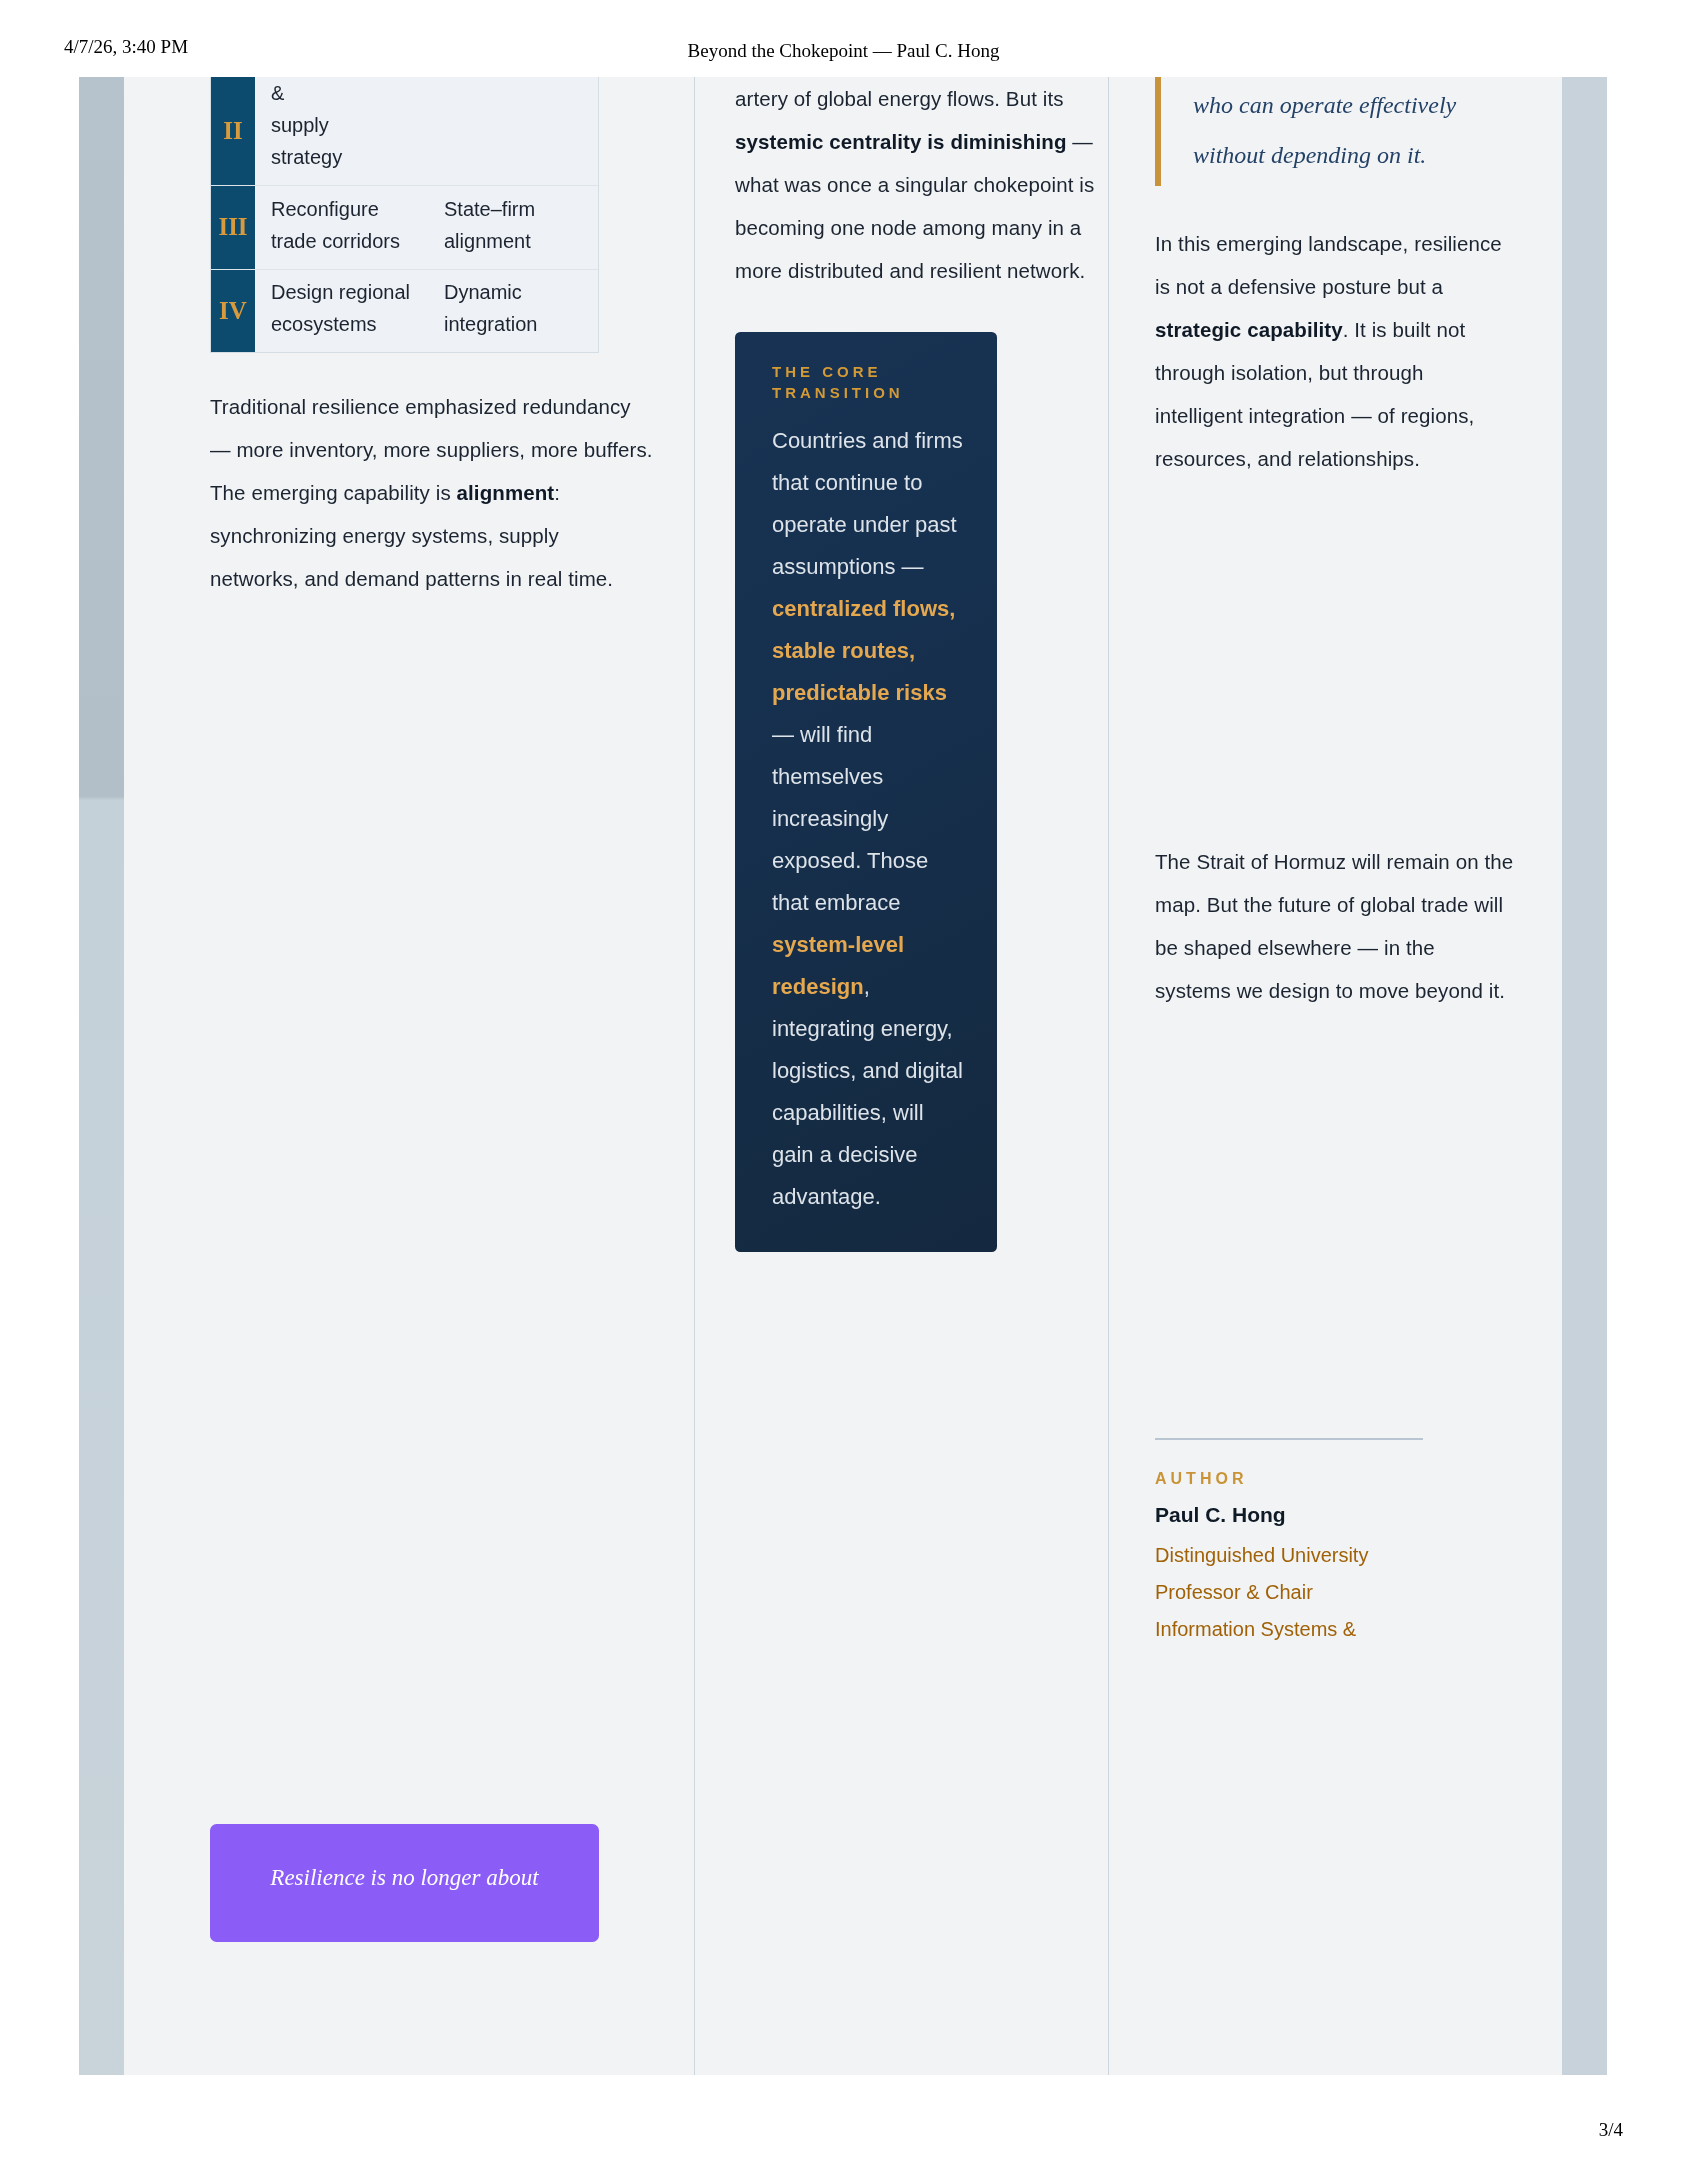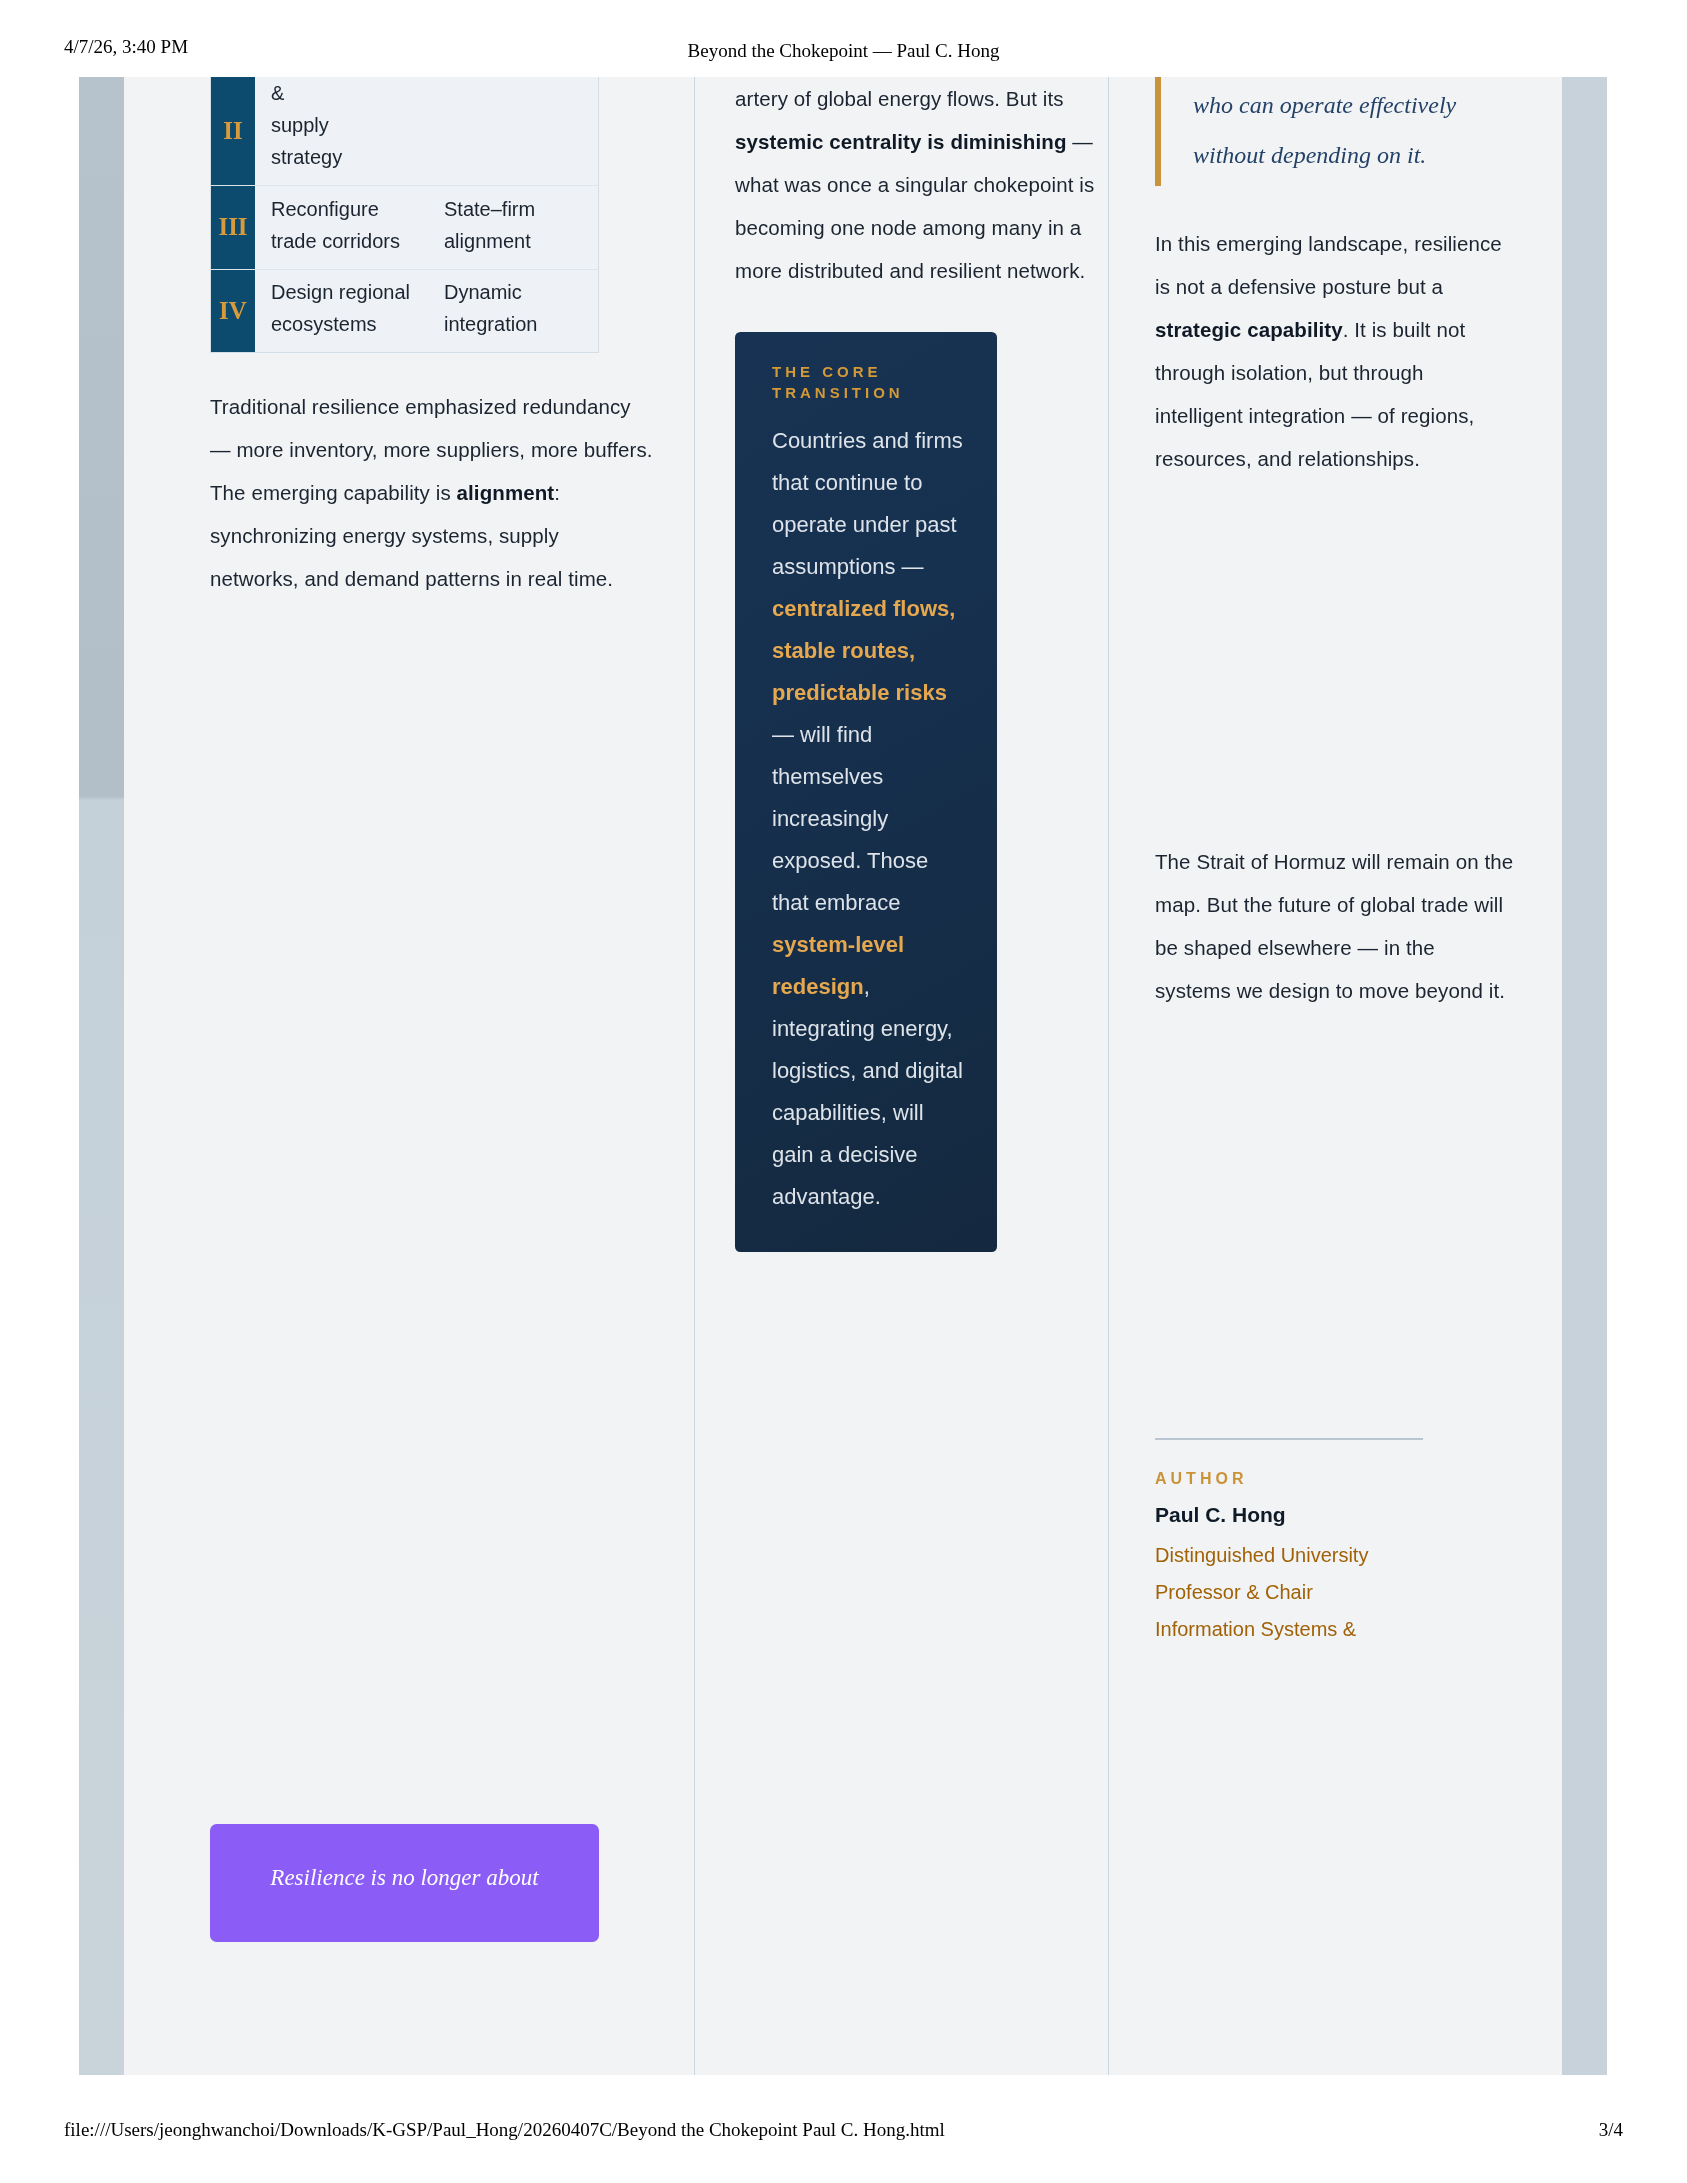--- a/index.html
+++ b/index.html
@@ -239,21 +239,20 @@
 </style>
 </head>
 <body>
 
 <div class="print-header">
   <span class="ph-date">4/7/26, 3:40 PM</span>
   <span class="ph-title">Beyond the Chokepoint — Paul C. Hong</span>
 </div>
 
 <div class="print-footer">
-  <span class="pf-url">file:///Users/jeonghwanchoi/Downloads/K-GSP/Paul_Hong/20260407C/Beyond the Chokepoint Paul C. Hong.html</span>
   <span class="pf-page">3/4</span>
 </div>
 
 <div class="page-canvas">
 
   <div class="rail rail-left"></div>
   <div class="rail rail-right"></div>
 
   <div class="cols">
 

